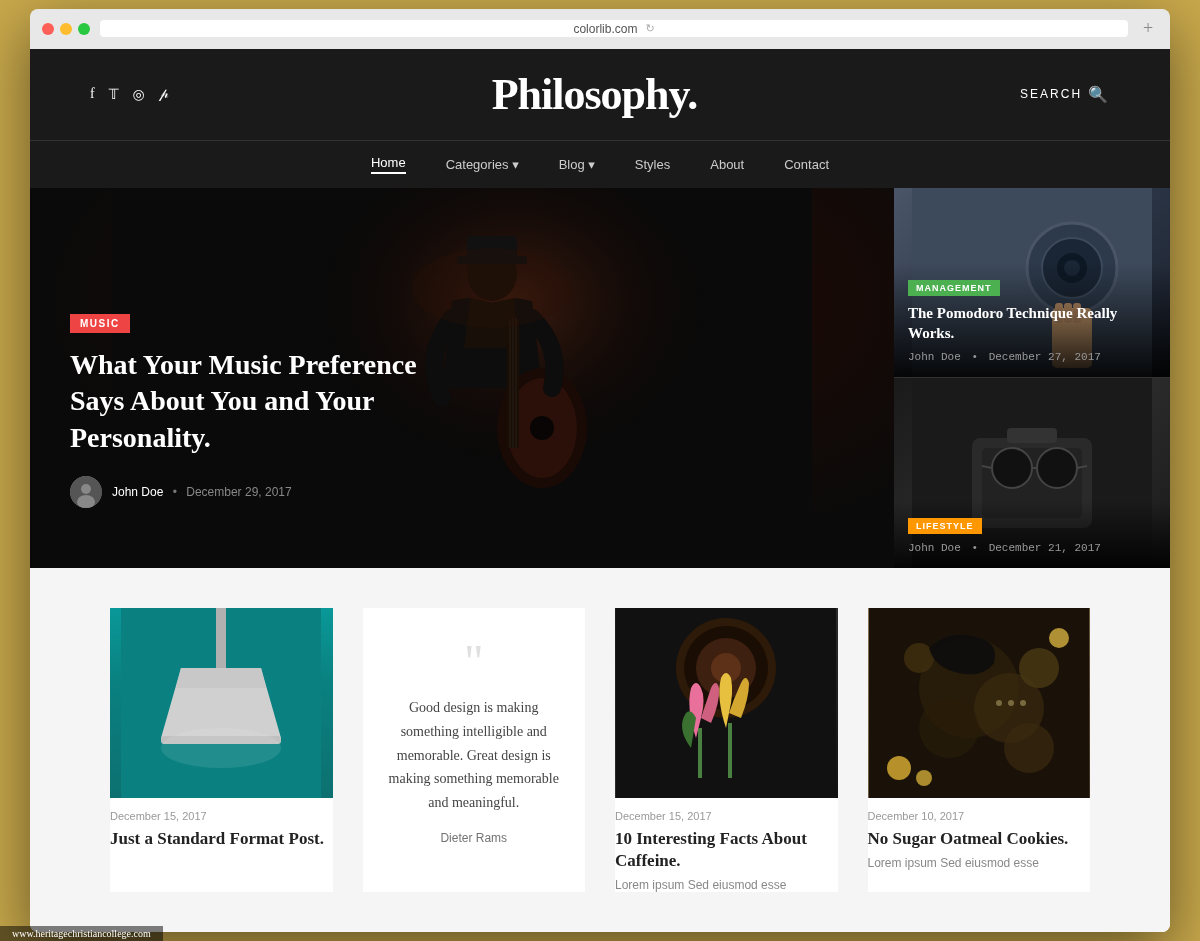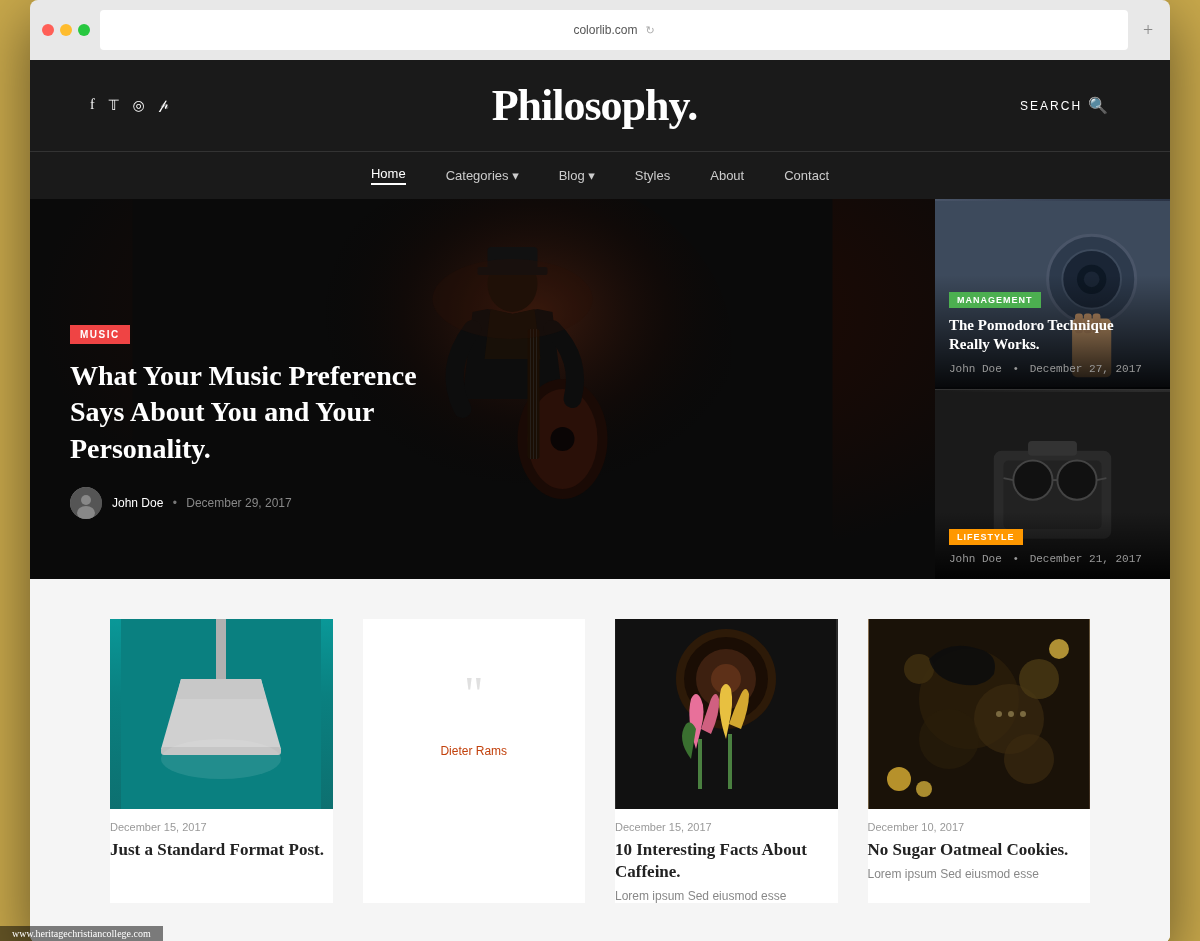--- a/index.html
+++ b/index.html
@@ -39,21 +39,21 @@
     }
 
     .dot-red { background: #ff5f57; }
     .dot-yellow { background: #febc2e; }
     .dot-green { background: #28c840; }
 
     .address-bar {
       flex: 1;
       background: white;
       border-radius: 4px;
-      height: 40px;
+      height: 17px;
       display: flex;
       align-items: center;
       justify-content: center;
       font-family: -apple-system, sans-serif;
       font-size: 12px;
       color: #555;
     }
 
     .browser-add {
       width: 20px;
@@ -219,21 +219,21 @@
       font-size: 12px;
       font-family: -apple-system, sans-serif;
     }
 
     .author-info span {
       color: white;
     }
 
     
     .hero-side {
-      width: 235px;
+      width: 276px;
       display: flex;
       flex-direction: column;
     }
 
     .side-card {
       flex: 1;
       position: relative;
       overflow: hidden;
     }
 
@@ -364,21 +364,21 @@
     .post-title {
       font-size: 17px;
       font-weight: bold;
       color: #222;
       line-height: 1.3;
     }
 
     .quote-author {
       margin-top: 16px;
       font-size: 12px;
-      color: #c2410c;
+      color: #737373;
       font-family: -apple-system, sans-serif;
       text-align: center;
     }
 
     .post-excerpt {
       font-size: 12px;
       color: #888;
       margin-top: 6px;
       font-family: -apple-system, sans-serif;
     }
@@ -588,20 +588,21 @@
           </div>
           <div>
             <div class="post-meta">December 15, 2017</div>
             <div class="post-title">Just a Standard Format Post.</div>
           </div>
         </div>
 
         <div class="post-card">
           <div class="quote-card">
             <div class="quote-mark">"</div>
+            <p class="quote-text">Good design is making something intelligible and memorable. Great design is making something memorable and meaningful.</p>
             <div class="quote-author">
               <span>Dieter Rams</span>
             </div>
           </div>
         </div>
 
         <div class="post-card">
           <div class="post-img-coffee">
             <svg width="220" height="190" viewBox="0 0 220 190" xmlns="http://www.w3.org/2000/svg">
               <rect width="220" height="190" fill="#111"></rect>

